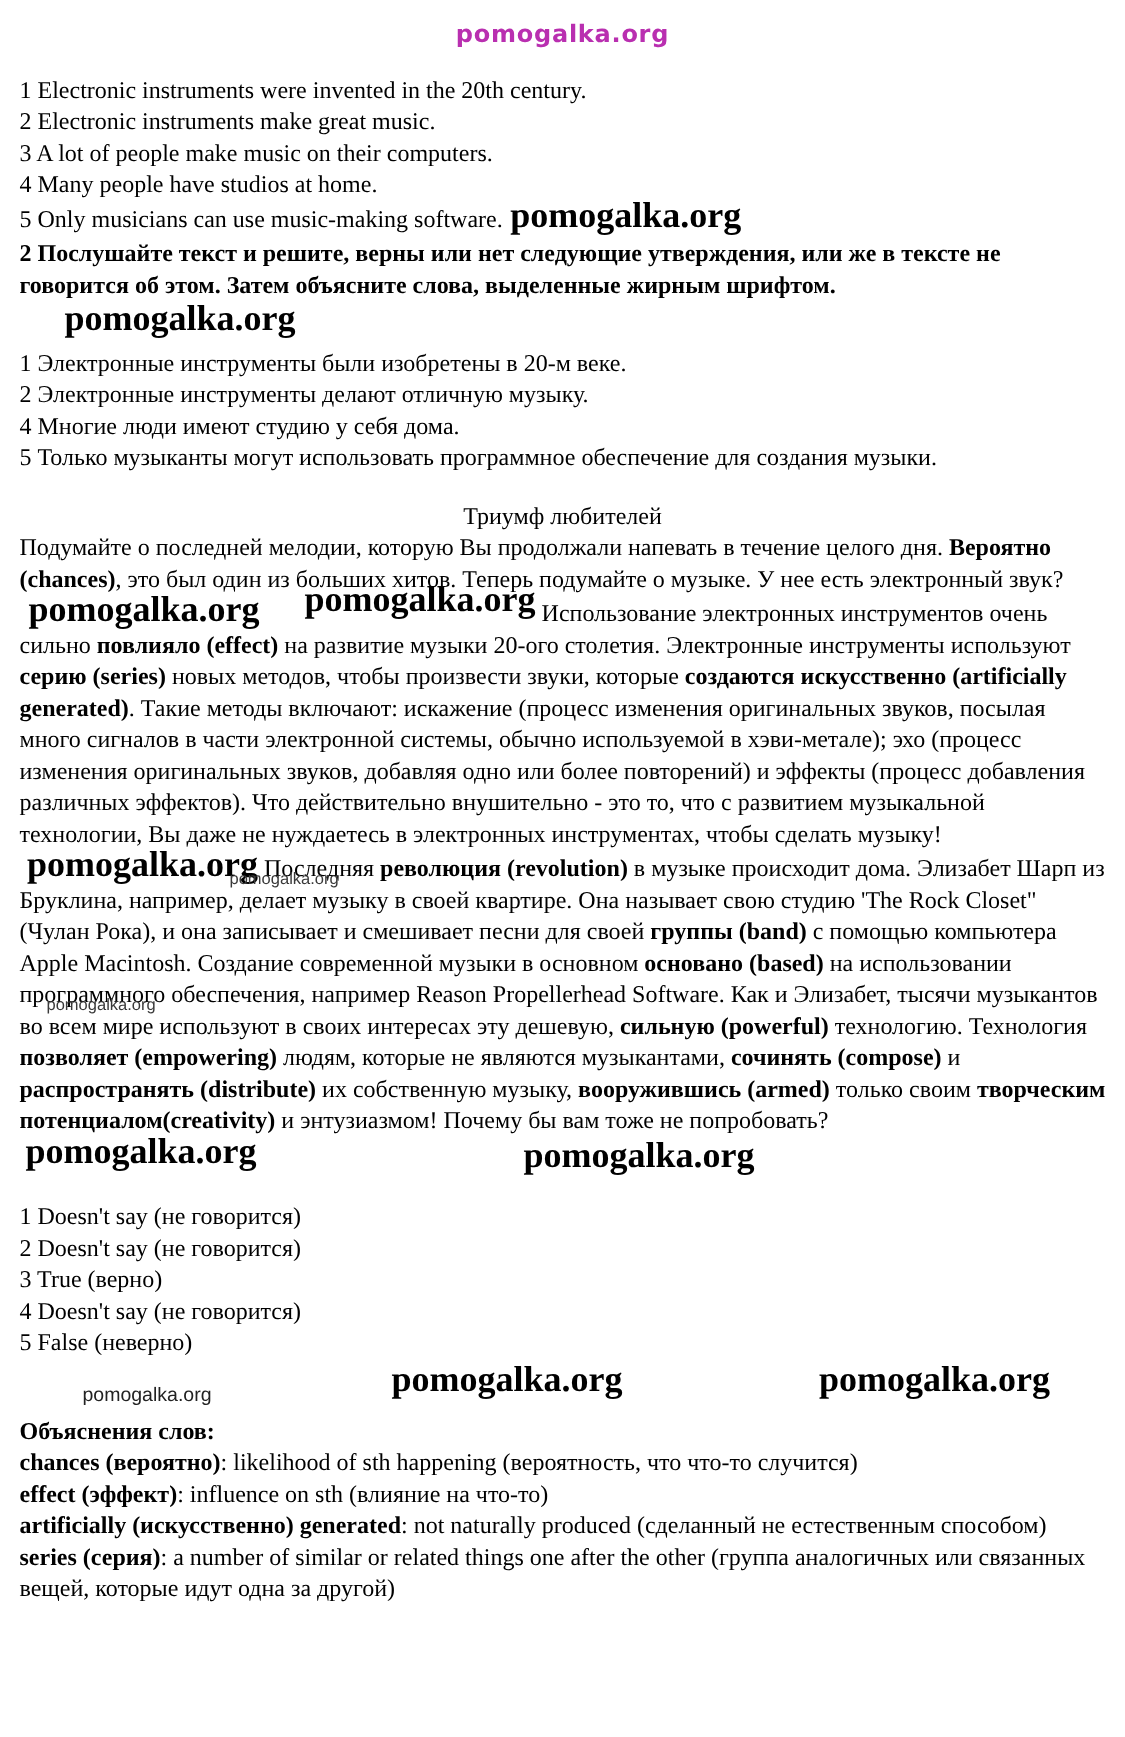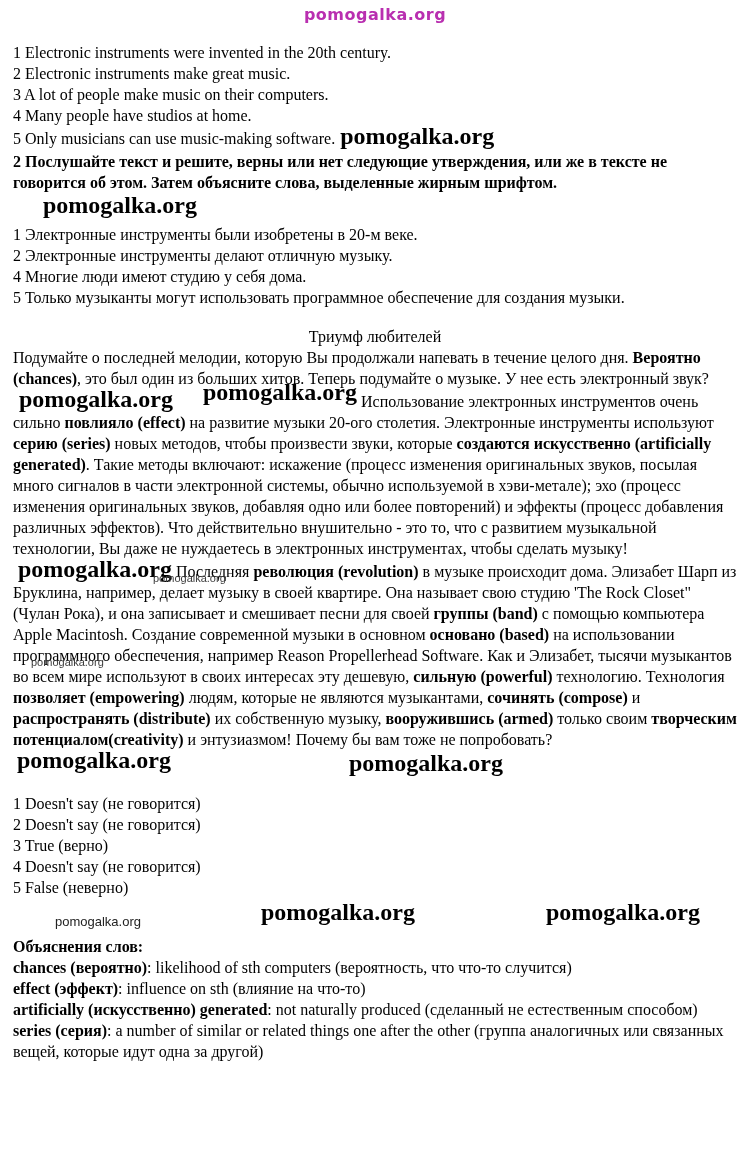--- a/index.html
+++ b/index.html
@@ -1,21 +1,21 @@
 <!DOCTYPE html>
 <html><head>
 <meta charset="utf-8">
 <style>
   html, body { margin:0; padding:0; }
   body {
     width:750px; height:1158px; background:#ffffff; color:#000;
     font-family:"Liberation Serif","DejaVu Serif",serif;
     font-size:16px; line-height:21px; overflow:hidden;
   }
-  .page { padding:4px 13px 0 13px; position:relative; }
+  .page { padding:12px 13px 0 13px; position:relative; }
   .b { font-weight:bold; }
   .line { white-space:normal; }
 
   
   .wm {
     font-family:"Liberation Serif",serif; font-weight:bold; font-size:24px;
     line-height:21px; white-space:nowrap; color:#000;
   }
   .wm-sm {
     font-family:"Liberation Sans",sans-serif; font-size:11px; color:#3a3a3a;
@@ -99,19 +99,19 @@
 
   <div class="wm-row">
     <span class="wm-sm pos-a">pomogalka.org</span>
     <span class="wm pos-b">pomogalka.org</span>
     <span class="wm pos-c">pomogalka.org</span>
   </div>
 
   <div class="expl-heading line">Объяснения слов:</div>
 
   <div>
-    <div class="line"><span class="b">chances (вероятно)</span><span>: likelihood of sth computers (вероятность, что что-то случится)</span></div>
+    <div class="line"><span class="b">chances (вероятно)</span><span>: likelihood of sth happening (вероятность, что что-то случится)</span></div>
     <div class="line"><span class="b">effect (эффект)</span><span>: influence on sth (влияние на что-то)</span></div>
     <div class="line"><span class="b">artificially (искусственно) generated</span><span>: not naturally produced (сделанный не естественным способом)</span></div>
     <div class="line"><span class="b">series (серия)</span><span>: a number of similar or related things one after the other (группа аналогичных или связанных вещей, которые идут одна за другой)</span></div>
   </div>
 
 </div>
 
 </body></html>

